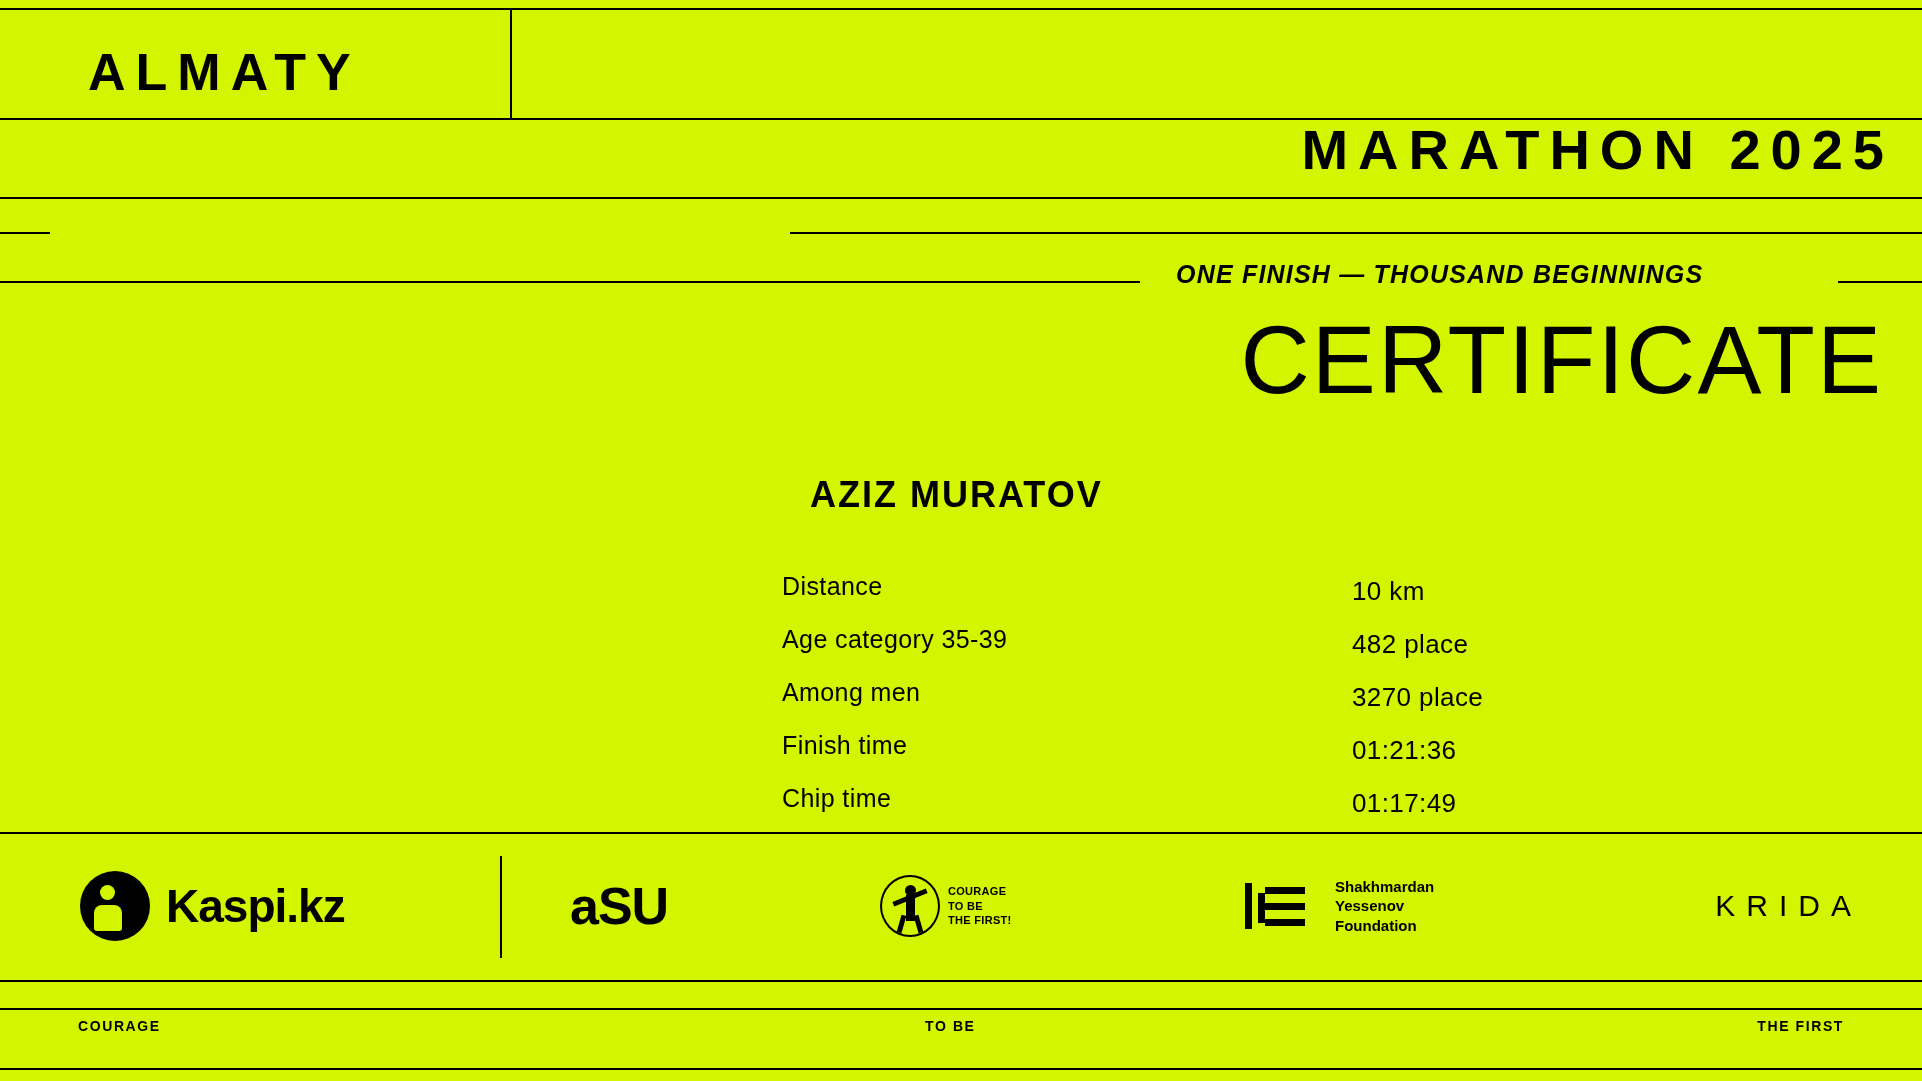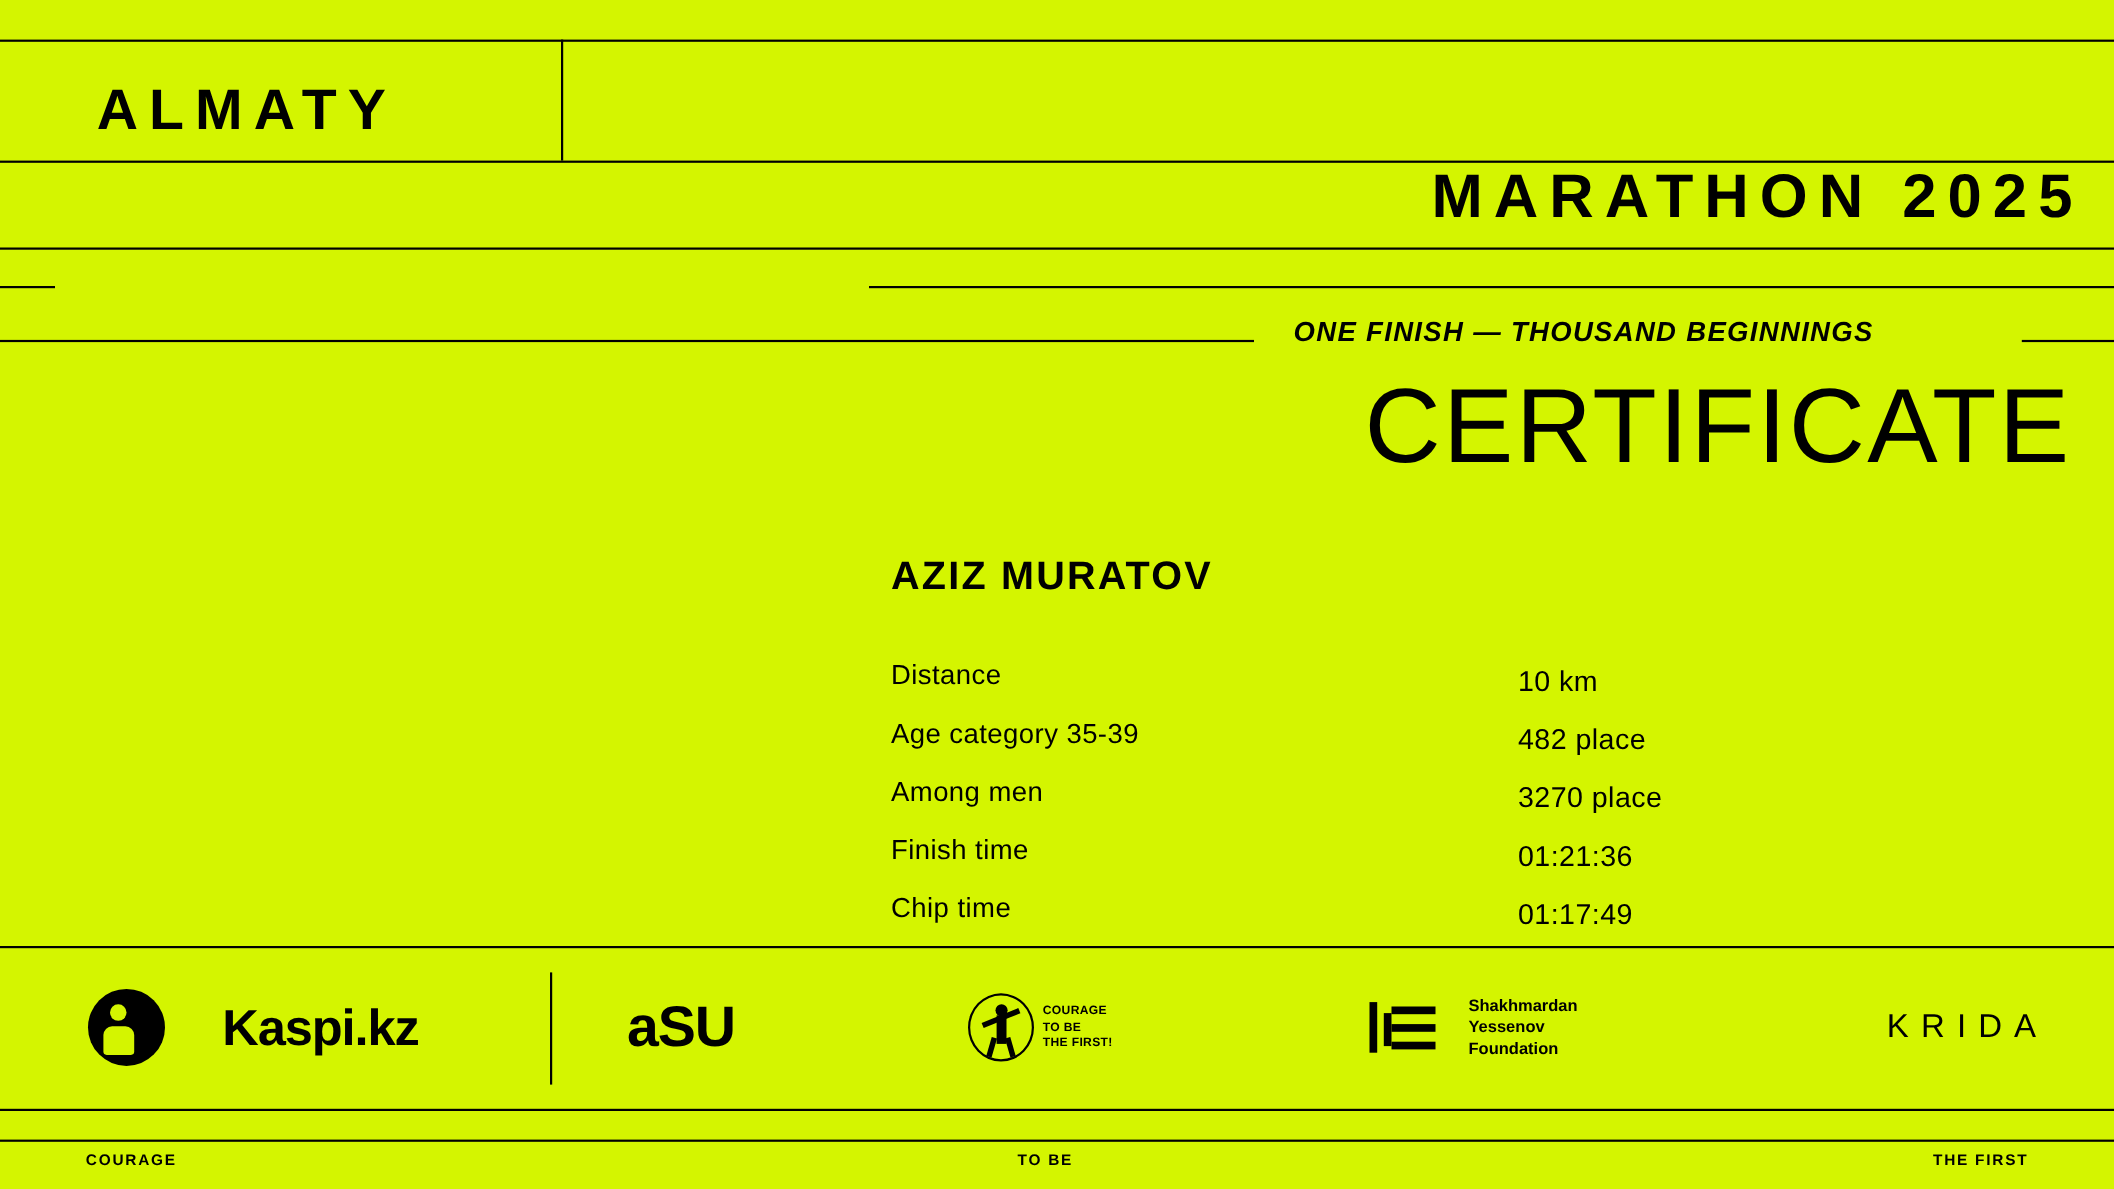--- a/index.html
+++ b/index.html
@@ -13,21 +13,20 @@
     overflow: hidden;
     font-family: "Liberation Sans", sans-serif;
     color: #000;
     position: relative;
   }
 
   .cert {
     position: absolute;
     inset: 0;
     background: #d4f500;
-    margin-top: 28px;
   }
 
   
   .hline {
     position: absolute;
     left: 0;
     width: 1922px;
     height: 2px;
     background: #000;
   }
@@ -101,21 +100,21 @@
     left: 810px;
     top: 477px;
     font-size: 36px;
     font-weight: 700;
     letter-spacing: 2px;
     line-height: 1;
   }
 
   .results {
     position: absolute;
-    left: 810px;
+    left: 782px;
     top: 572px;
     width: 840px;
   }
   .result-row {
     position: relative;
     height: 53px;
   }
   .result-label {
     position: absolute;
     left: 0;
@@ -150,21 +149,21 @@
   }
   .divider-v {
     position: absolute;
     top: 856px;
     width: 2px;
     height: 102px;
     background: #000;
   }
 
   
-  .kaspi { left: 80px; gap: 36px; }
+  .kaspi { left: 80px; }
   .kaspi-mark {
     width: 70px; height: 70px;
     border-radius: 50%;
     background: #000;
     position: relative;
     margin-right: 16px;
   }
   .kaspi-mark::before {
     content: "";
     position: absolute;

